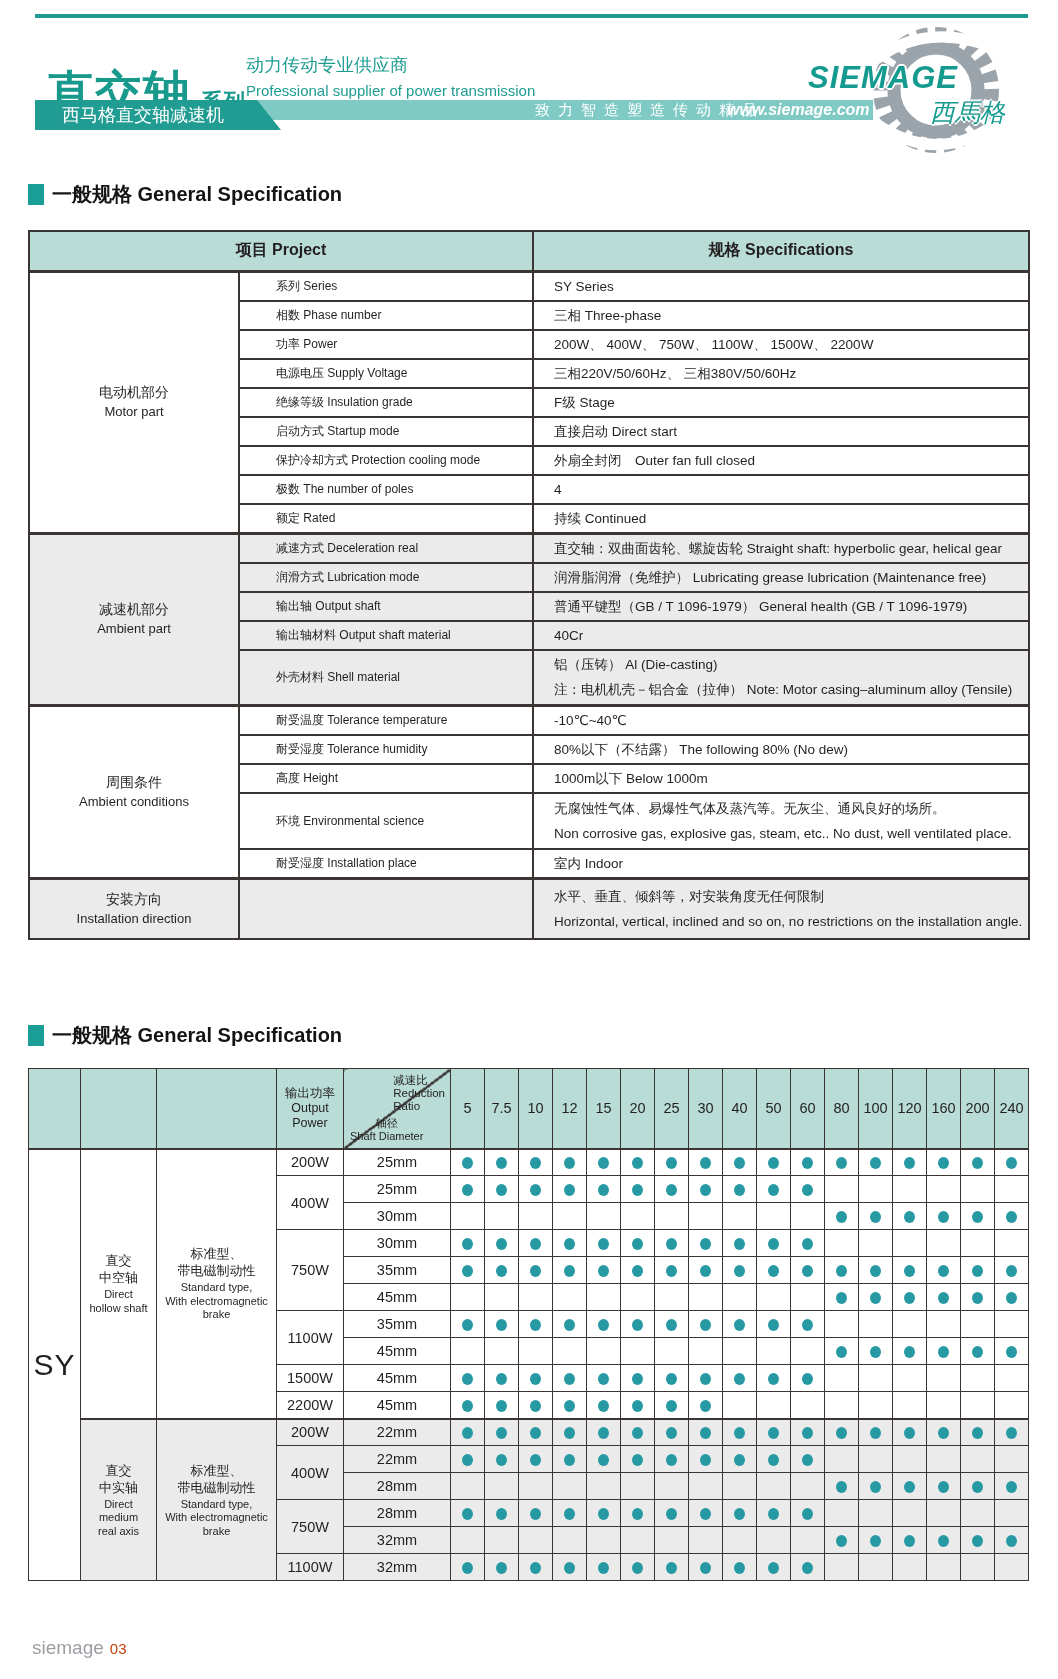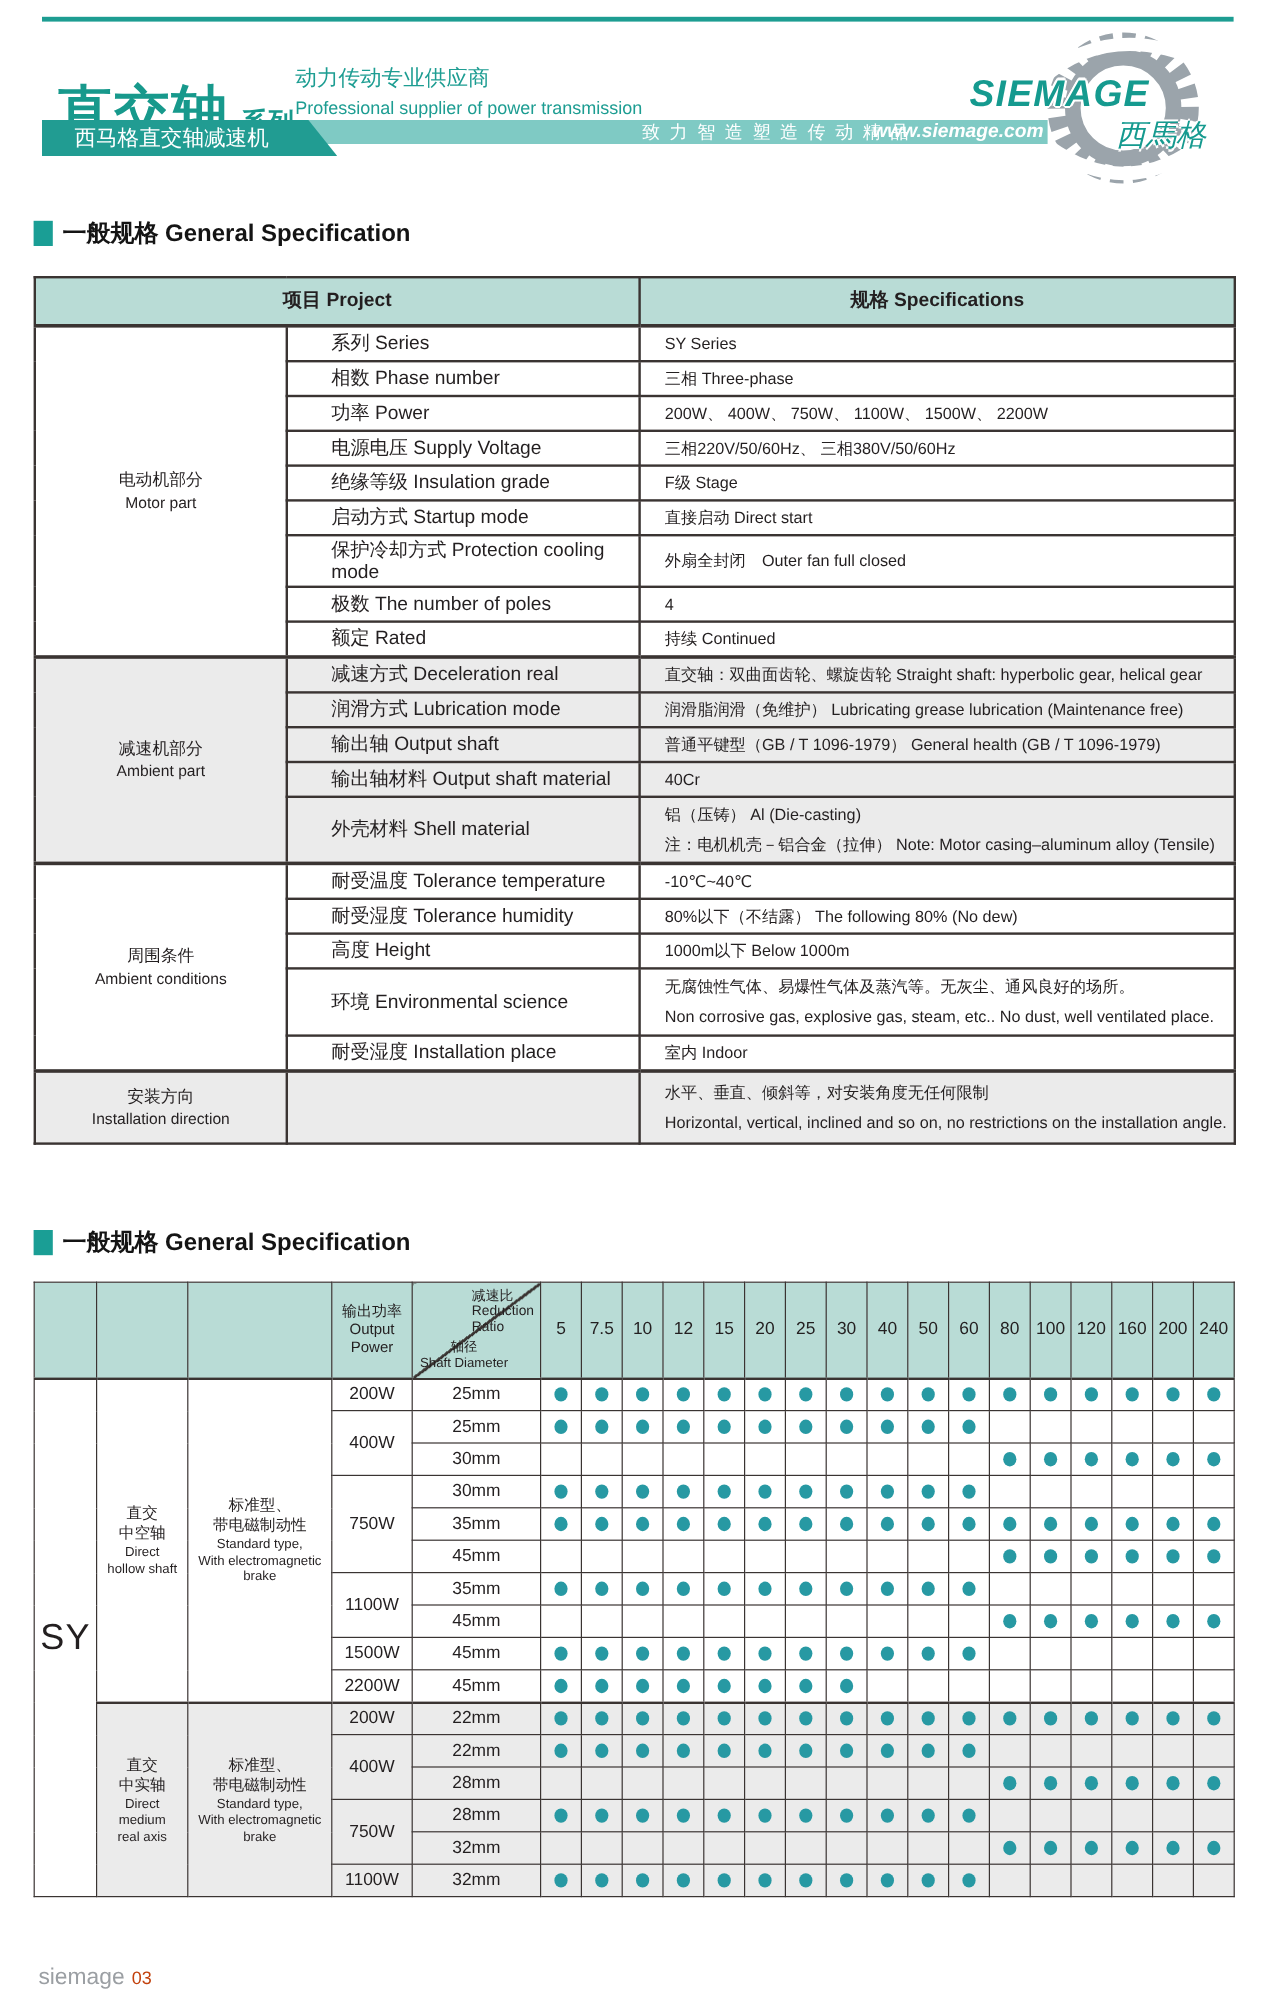--- a/index.html
+++ b/index.html
@@ -44,21 +44,21 @@
   
   table { border-collapse:collapse; table-layout:fixed; }
   .spec-table { position:absolute; left:28px; top:230px; width:1000px; }
   .spec-table th, .spec-table td { border:2px solid #3a3432; }
   .spec-table thead th { height:40px; background:#b9dcd6; font-size:16px; font-weight:bold; border-bottom:3px solid #3a3432; }
   .spec-table tbody tr { height:27px; }
   .spec-table tbody tr.tall { height:56px; }
   .spec-table tbody tr.xtall { height:60px; }
   .spec-table .glabel { text-align:center; vertical-align:middle; font-size:14px; line-height:19px; }
   .spec-table .glabel .gen { font-size:13px; }
-  .spec-table .item { padding-left:36px; font-size:16px; }
+  .spec-table .item { padding-left:36px; font-size:12px; }
   .spec-table .spec { padding-left:20px; font-size:13.5px; }
   .spec-table .spec .sline { line-height:25px; }
   .spec-table tr.shaded td { background:#ebebeb; }
   .spec-table tr.group-start td { border-top:3.5px solid #3a3432; }
 
   
   .matrix-table { position:absolute; left:28px; top:1068px; width:1000px; }
   .matrix-table th, .matrix-table td { border:1.8px solid #3a3432; }
   .matrix-table thead th { height:80px; background:#b9dcd6; font-weight:normal; border-bottom:2.5px solid #3a3432; }
   .matrix-table th.ratio { font-size:14.5px; }

